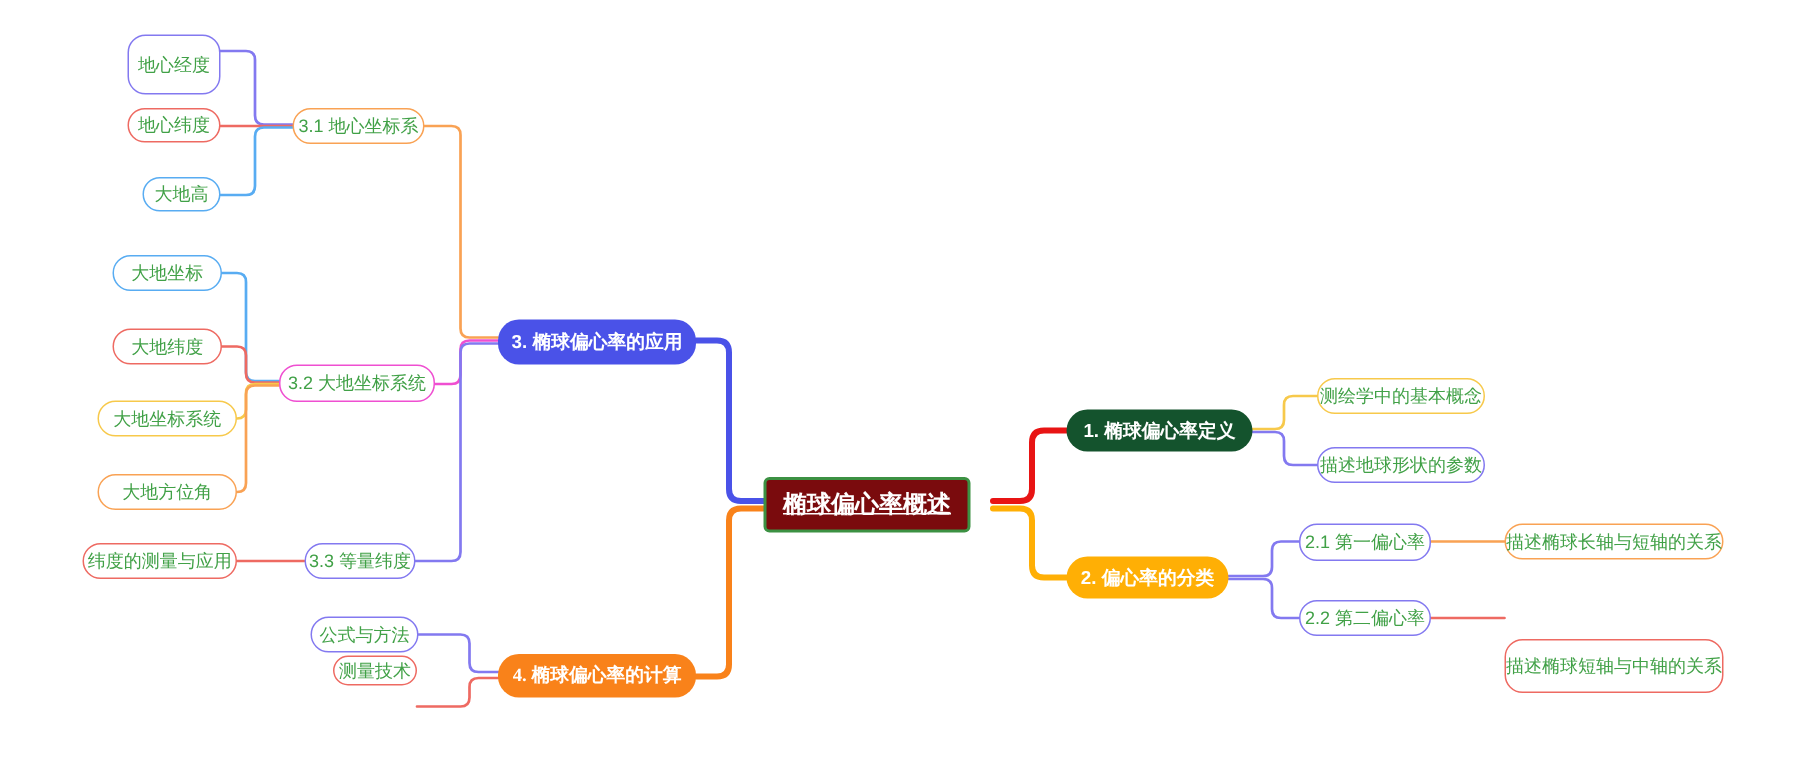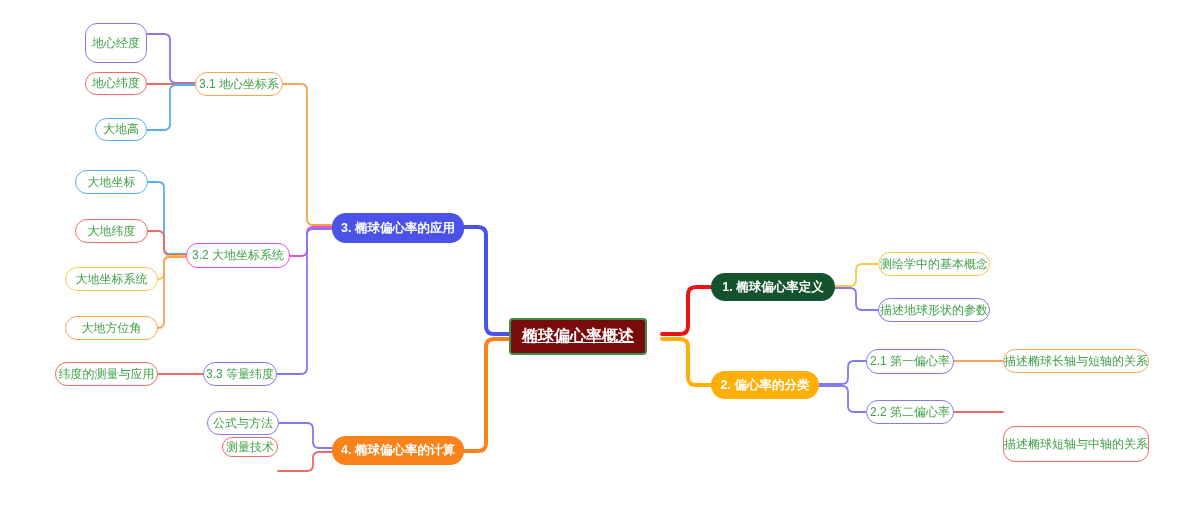--- a/index.html
+++ b/index.html
@@ -29,21 +29,21 @@
   }
   
   .main{
     border-radius:14px;
     color:#ffffff;
     font-size:12.5px;font-weight:bold;
   }
   .bg-red{background:#14532d;}
   .bg-gold{background:#ffaf05;}
   .bg-blue{background:#4a52e8;}
-  .bg-orange{background:#f9821a;}
+  .bg-orange{background:#f9821a;font-family:Liberation Serif, serif;}
   
   .sub{
     background:#ffffff;
     border:1.5px solid #999;
     border-radius:12px;
     color:#41a147;
     font-size:12px;
   }
   .b-purple{border-color:#8379f0;}
   .b-red{border-color:#ee6a62;}

